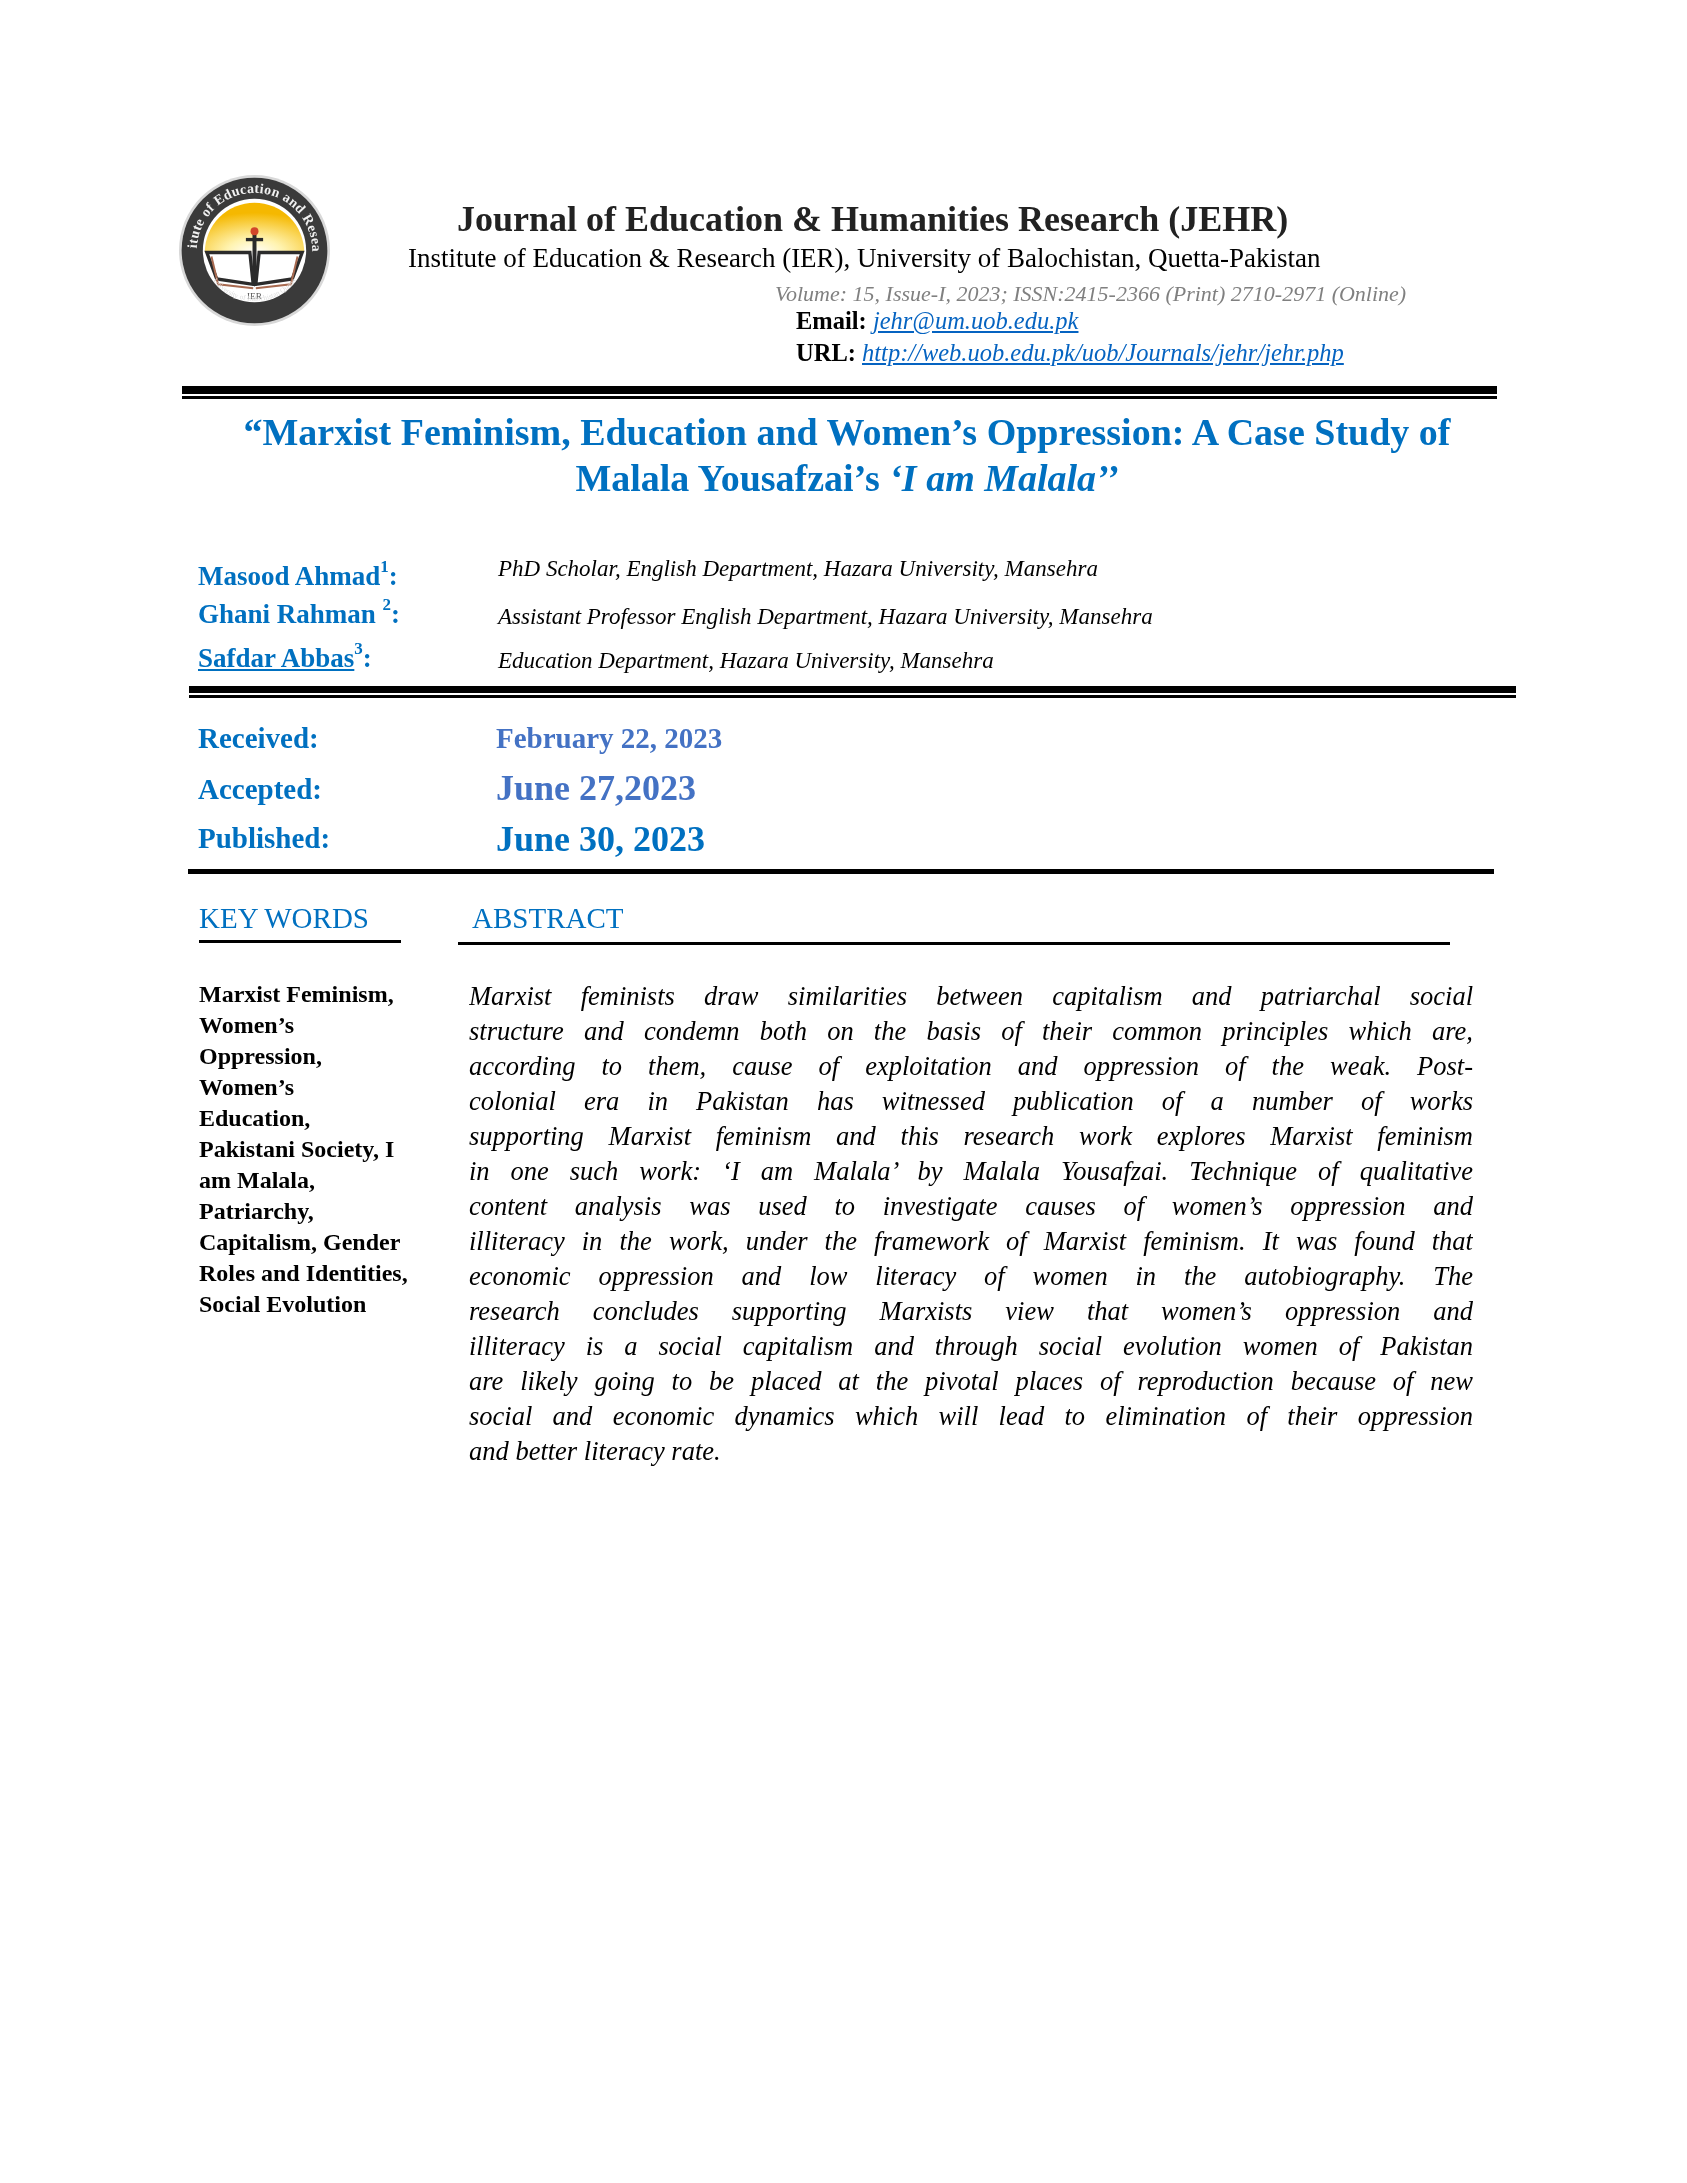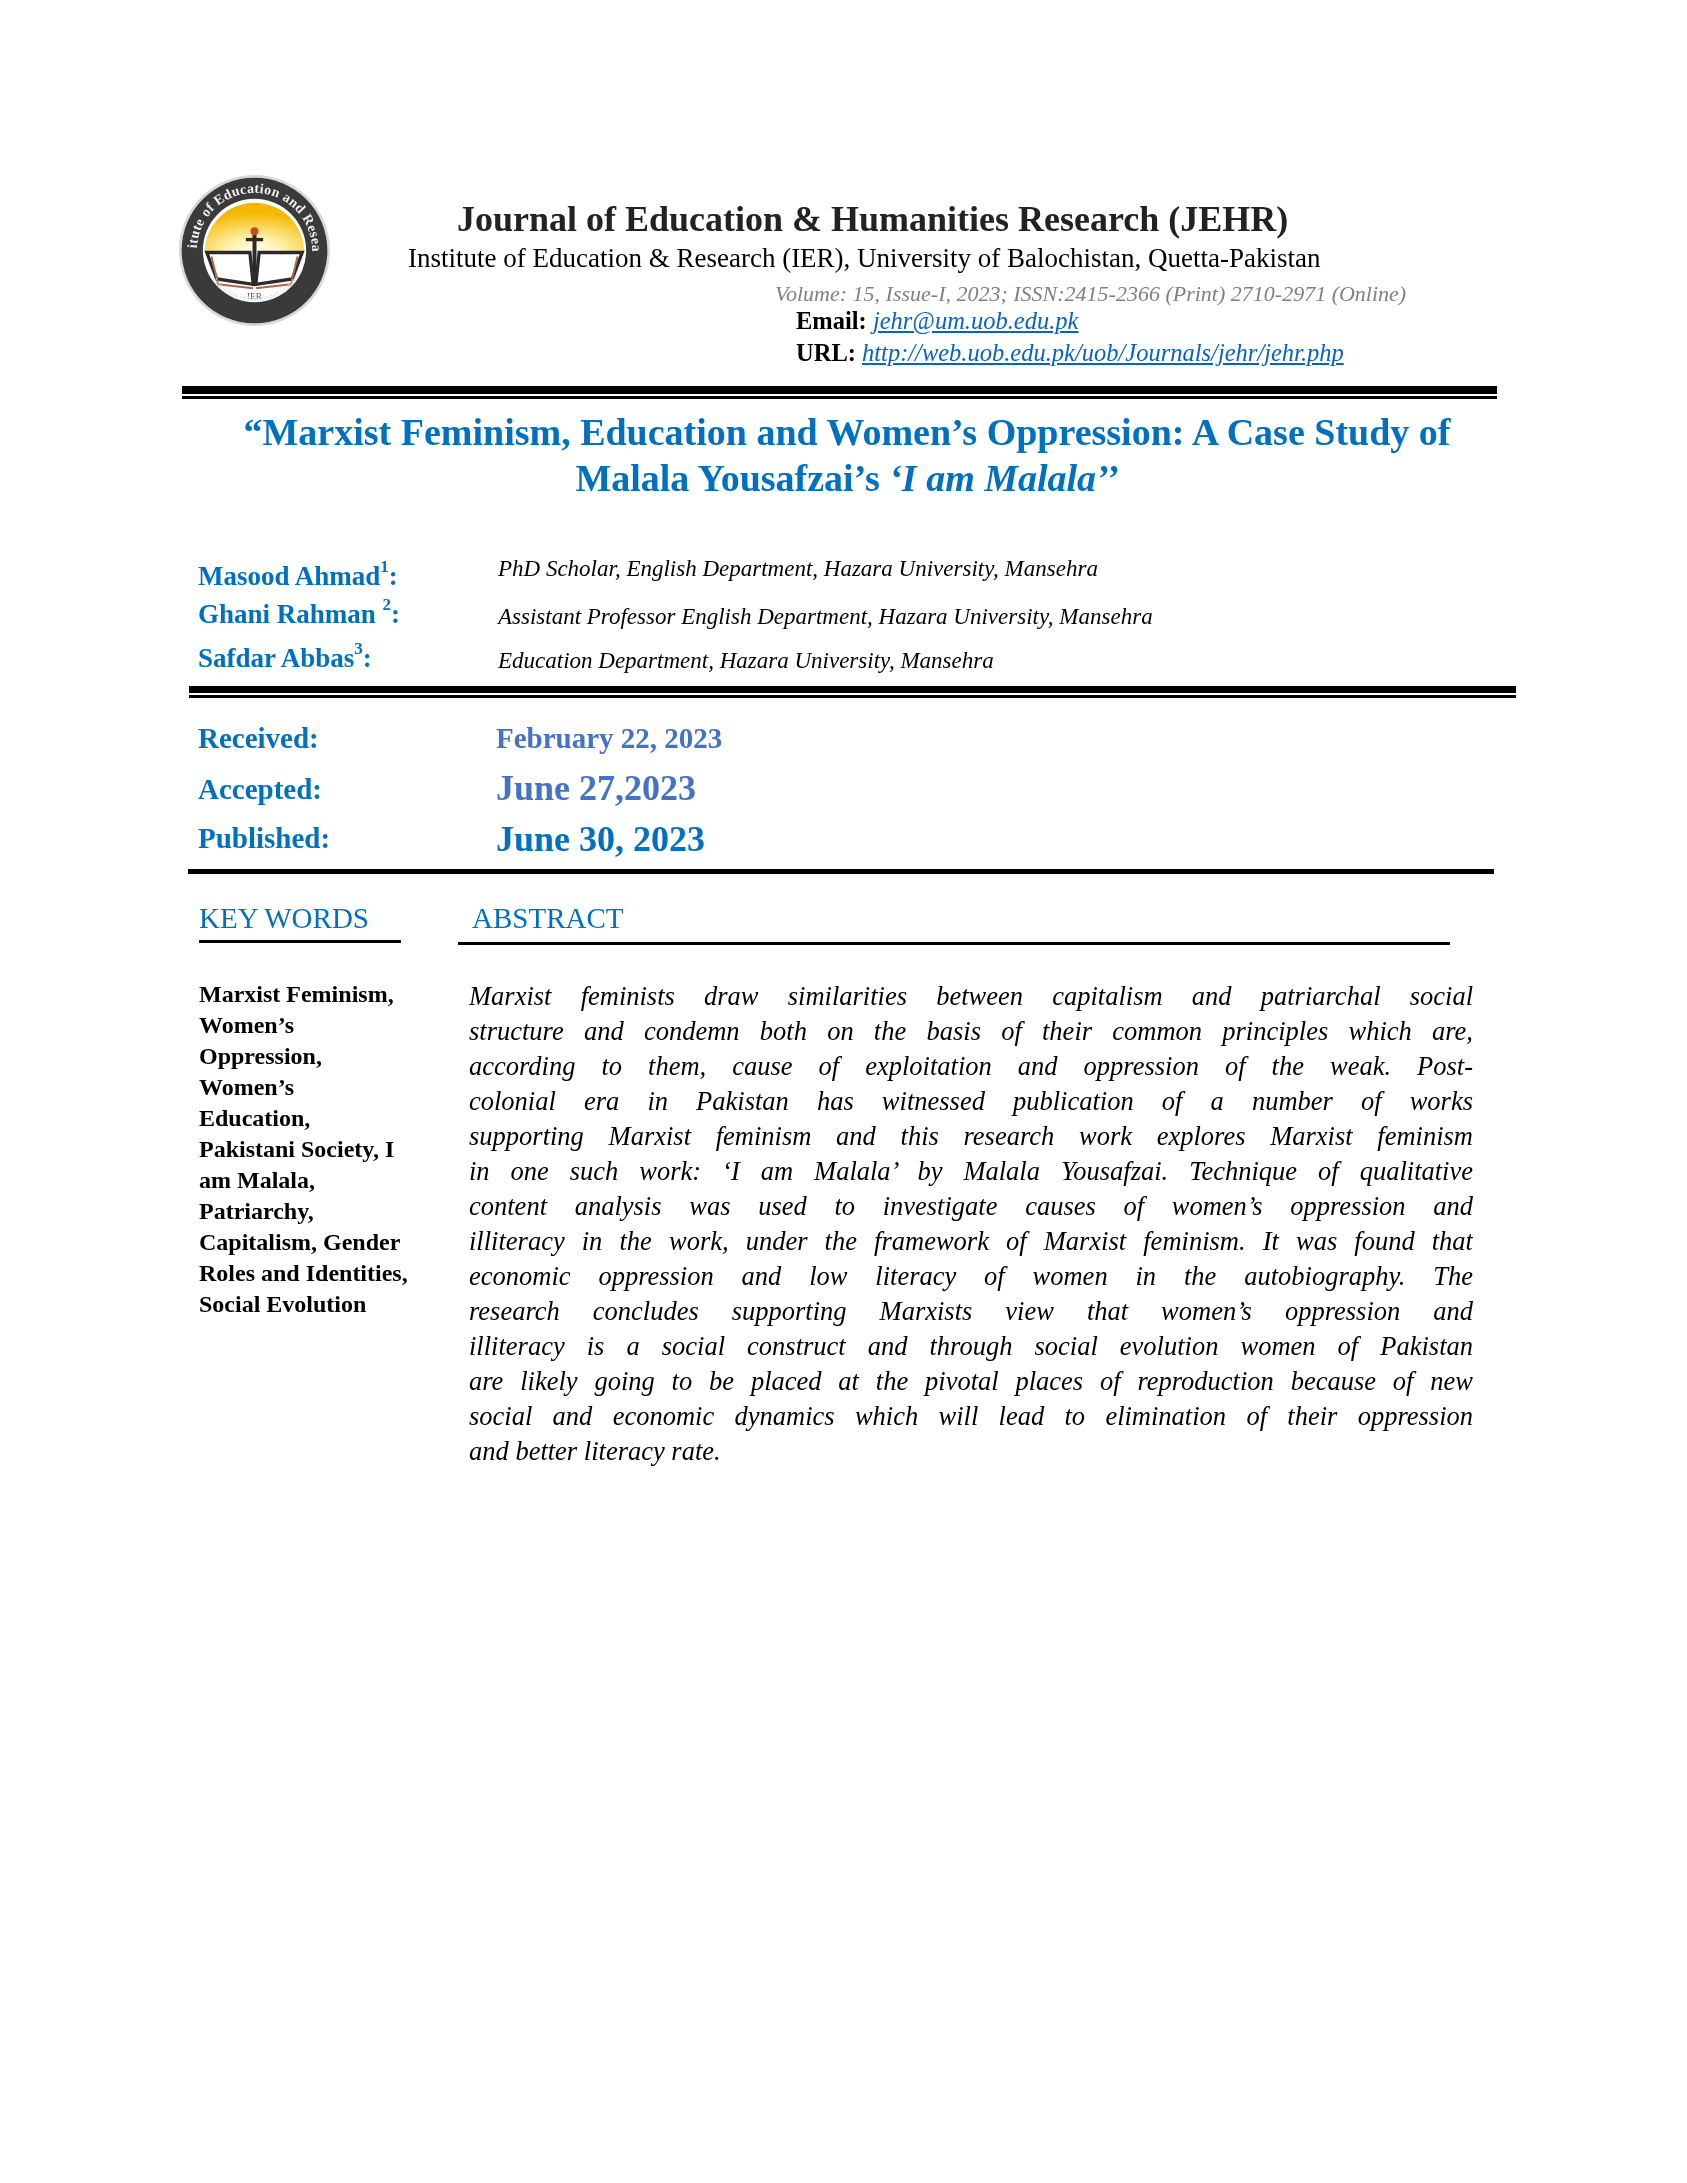--- a/index.html
+++ b/index.html
@@ -44,21 +44,21 @@
     .paper-title {
       left: 179px; top: 409px; width: 1336px; text-align: center;
       font-size: 38px; font-weight: bold; color: #0070c0; line-height: 46px;
     }
 
     
     .author-name {
       left: 198px; font-size: 27px; font-weight: bold; color: #0070c0; white-space: nowrap;
     }
     .author-name sup { font-size: 17px; vertical-align: 13.2px; line-height: 0; }
-    .author-name.underlined .nm { }
+    .author-name.underlined .nm { text-decoration: underline; }
     .author-aff {
       left: 498px; font-size: 23px; font-style: italic; color: #000; white-space: nowrap;
     }
     .a1 { top: 561px; text-align: right; }
     .a2 { top: 599px; }
     .a3 { top: 643px; }
     .f1 { top: 556px; }
     .f2 { top: 604px; }
     .f3 { top: 648px; }
 
@@ -194,18 +194,18 @@
   <span class="line" style="white-space: normal; overflow: hidden;">Marxist feminists draw similarities between capitalism and patriarchal social</span>
   <span class="line" style="white-space: normal; overflow: hidden;">structure and condemn both on the basis of their common principles which are,</span>
   <span class="line" style="white-space: normal; overflow: hidden;">according to them, cause of exploitation and oppression of the weak. Post-</span>
   <span class="line" style="white-space: normal; overflow: hidden;">colonial era in Pakistan has witnessed publication of a number of works</span>
   <span class="line" style="white-space: normal; overflow: hidden;">supporting Marxist feminism and this     research work explores Marxist feminism</span>
   <span class="line" style="white-space: normal; overflow: hidden;">in one such work: ‘I am Malala’ by Malala Yousafzai. Technique of qualitative</span>
   <span class="line" style="white-space: normal; overflow: hidden;">content analysis was used to investigate causes of women’s oppression and</span>
   <span class="line" style="white-space: normal; overflow: hidden;">illiteracy in the work, under the framework of Marxist feminism. It was found that</span>
   <span class="line" style="white-space: normal; overflow: hidden;">economic oppression and low literacy of women in the autobiography. The</span>
   <span class="line" style="white-space: normal; overflow: hidden;">research concludes  supporting Marxists view that women’s oppression and</span>
-  <span class="line" style="white-space: normal; overflow: hidden;">illiteracy is a social construct  and through social evolution women of Pakistan</span>
+  <span class="line" style="white-space: normal; overflow: hidden;">illiteracy is a social capitalism  and through social evolution women of Pakistan</span>
   <span class="line" style="white-space: normal; overflow: hidden;">are likely going to be placed at the pivotal places of reproduction because of new</span>
   <span class="line" style="white-space: normal; overflow: hidden;">social and economic dynamics which will lead to elimination of their oppression</span>
   <span class="line last" style="white-space: normal; overflow: hidden;">and better literacy rate.</span>
 </div>
 
 
 </body></html>

